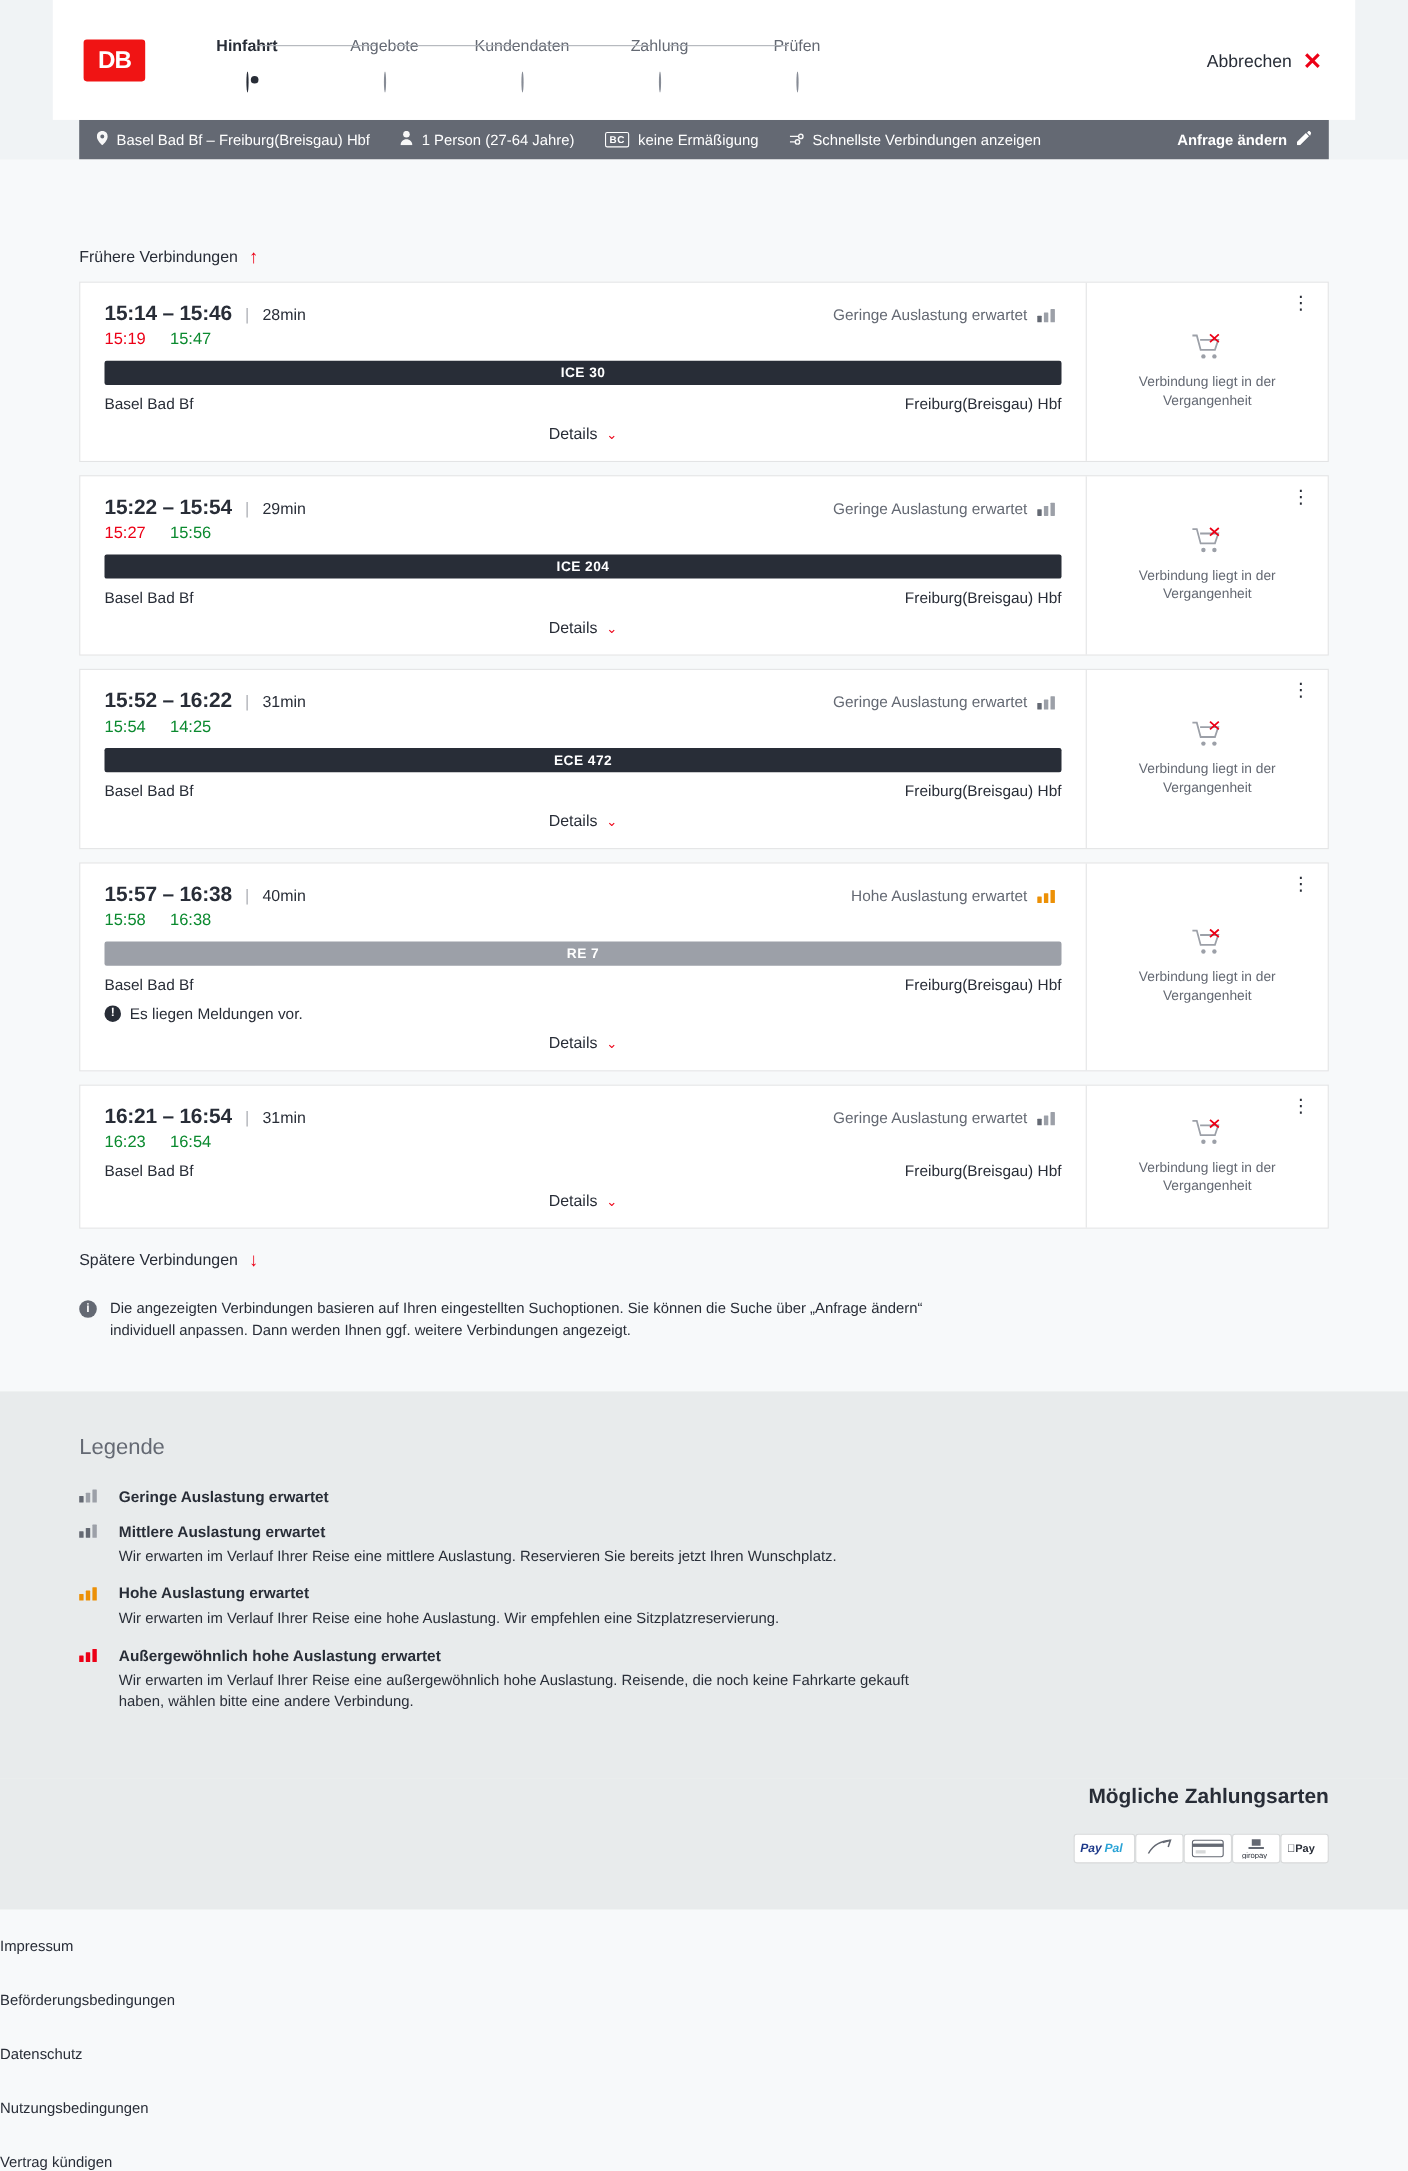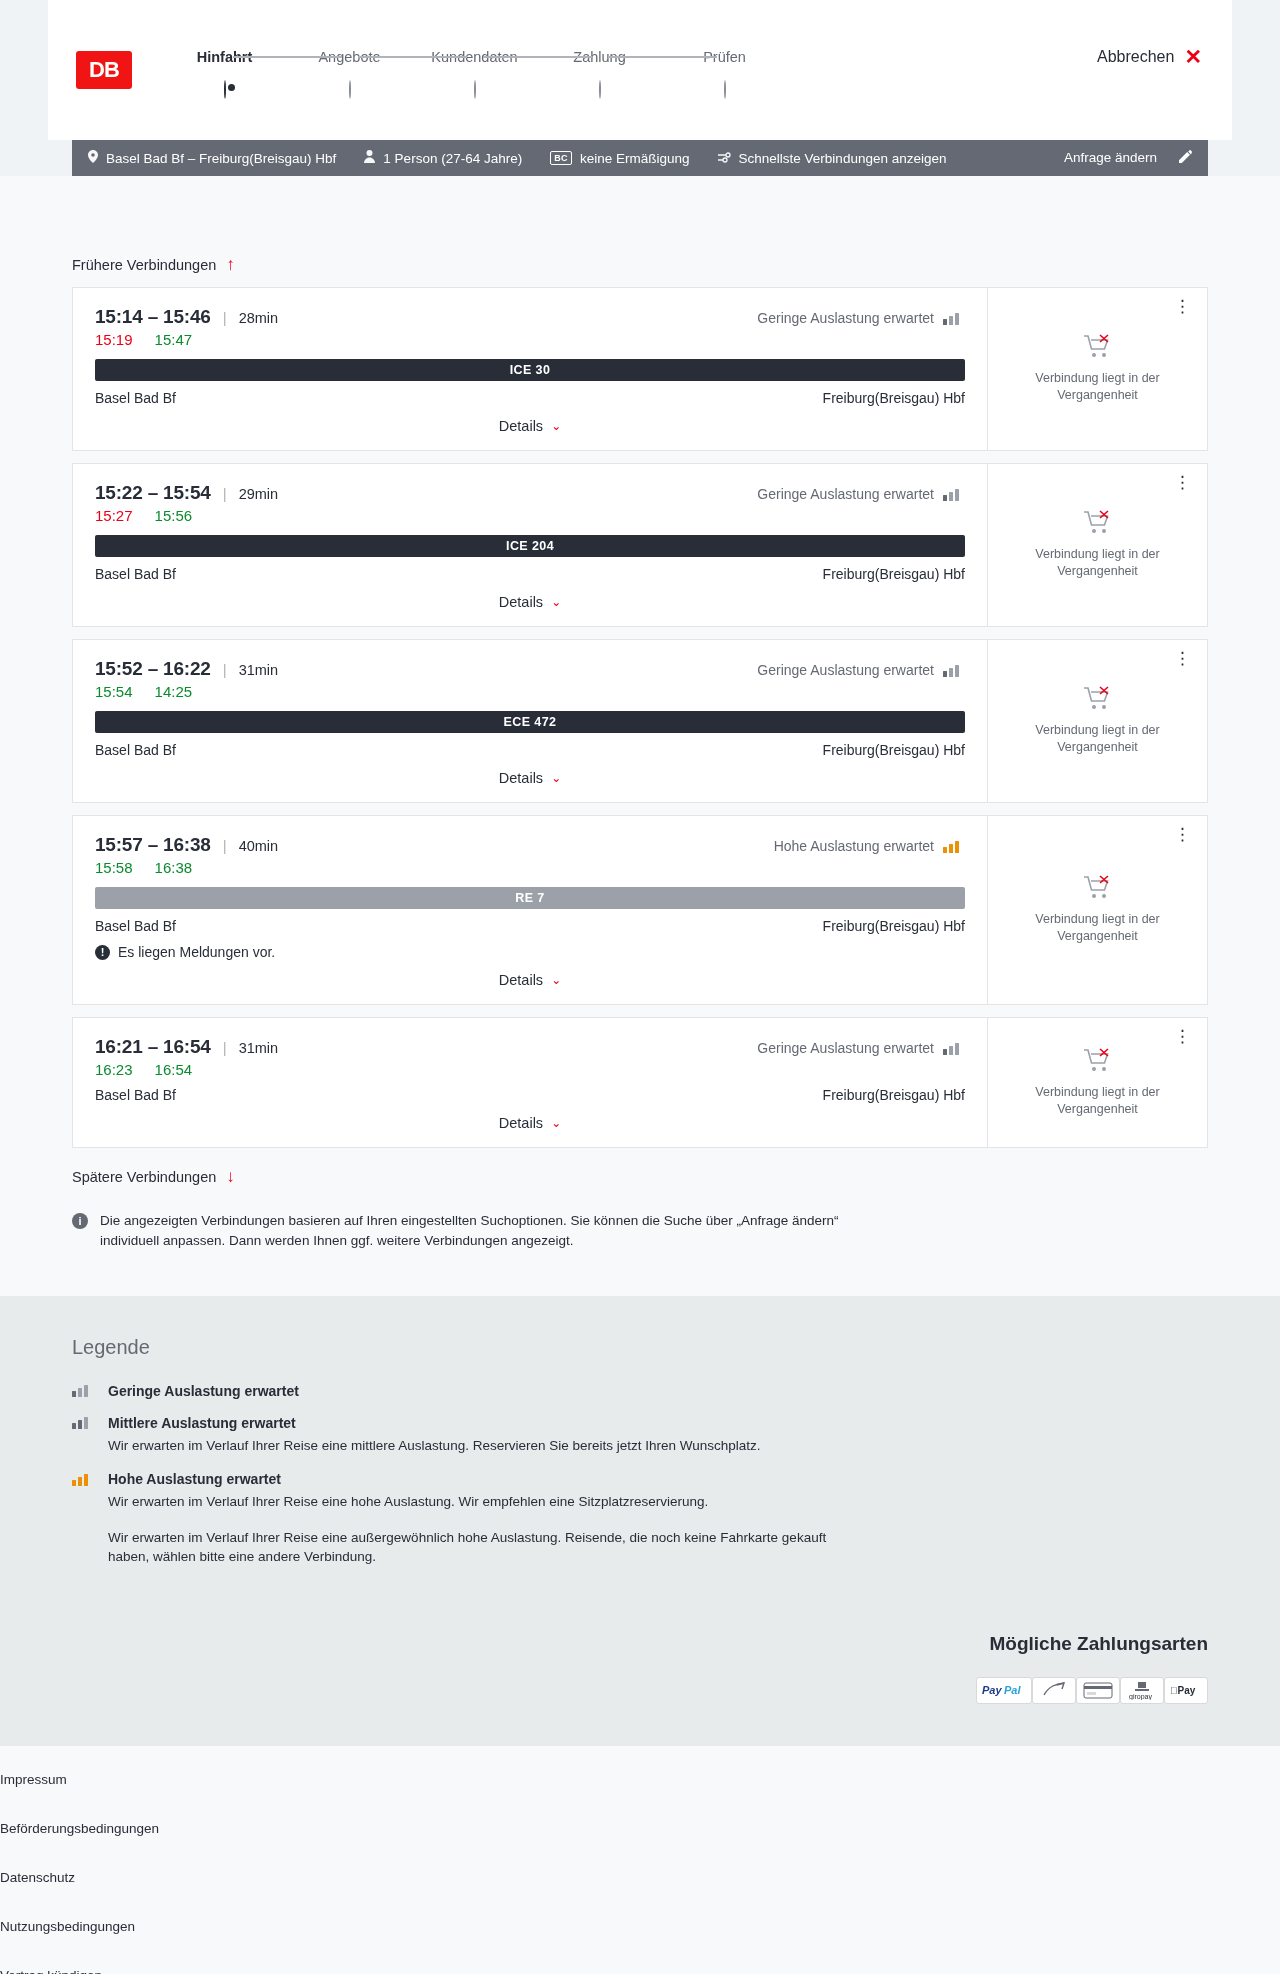--- a/index.html
+++ b/index.html
@@ -10,21 +10,21 @@
     font-family: "Liberation Sans", sans-serif;
     color: #282d37;
     -webkit-font-smoothing: antialiased;
   }
   .page { width:1280px; margin:0 auto; position:relative; }
 
   
   .header {
     background:#fff;
     margin: 0 48px;
-    height: 140px;
+    height: 109px;
     display:flex;
     align-items:center;
     padding: 0 28px 0 28px;
     position:relative;
   }
   .db-logo {
     width:56px; height:38px; background:#f01414; border-radius:3px;
     display:flex; align-items:center; justify-content:center;
     color:#fff; font-weight:bold; font-size:22px; letter-spacing:-1px;
     font-family:"Liberation Sans", sans-serif;
@@ -63,21 +63,21 @@
     display:flex;
     align-items:center;
     font-size:13.5px;
     padding: 0 16px;
     gap: 0;
     width: 1136px;
   }
   .summary .seg { display:flex; align-items:center; gap:8px; margin-right:28px; white-space:nowrap;}
   .summary .seg .ic { opacity:.95; display:inline-block; }
   .summary .spacer { flex:1; }
-  .summary .edit { display:flex; align-items:flex-start; gap:22px; cursor:pointer;}
+  .summary .edit { display:flex; align-items:flex-end; gap:9px; cursor:pointer;font-weight:bold;}
   .bc-badge {
     border:1px solid #fff; border-radius:2px; font-size:9px; padding:1px 3px;
     font-weight:bold; letter-spacing:.4px;
   }
 
   
   .content { background:#f7f9fa; padding: 0 0 44px 0; }
   .content-inner { margin: 0 72px; padding-top: 60px; }
 
   .title-row { display:flex; align-items:baseline; gap:12px; }
@@ -540,20 +540,28 @@
               <i></i>
               <i></i>
               <i></i>
             </span>
           <span>Hohe Auslastung erwartet</span>
         </div>
         <div class="leg-desc">Wir erwarten im Verlauf Ihrer Reise eine hohe Auslastung. Wir empfehlen eine Sitzplatzreservierung.</div>
       </div>
 
       <div class="leg-item">
+        <div class="leg-head">
+          <span class="bars lv4">
+              <i></i>
+              <i></i>
+              <i></i>
+            </span>
+          <span>Außergewöhnlich hohe Auslastung erwartet</span>
+        </div>
         <div class="leg-desc">Wir erwarten im Verlauf Ihrer Reise eine außergewöhnlich hohe Auslastung. Reisende, die noch keine Fahrkarte gekauft haben, wählen bitte eine andere Verbindung.</div>
       </div>
     </div>
   </div>
 
   <div class="payments">
     <div class="payments-inner">
       <h3>Mögliche Zahlungsarten</h3>
       <div class="pay-row">
         <span class="pay-chip wide">

